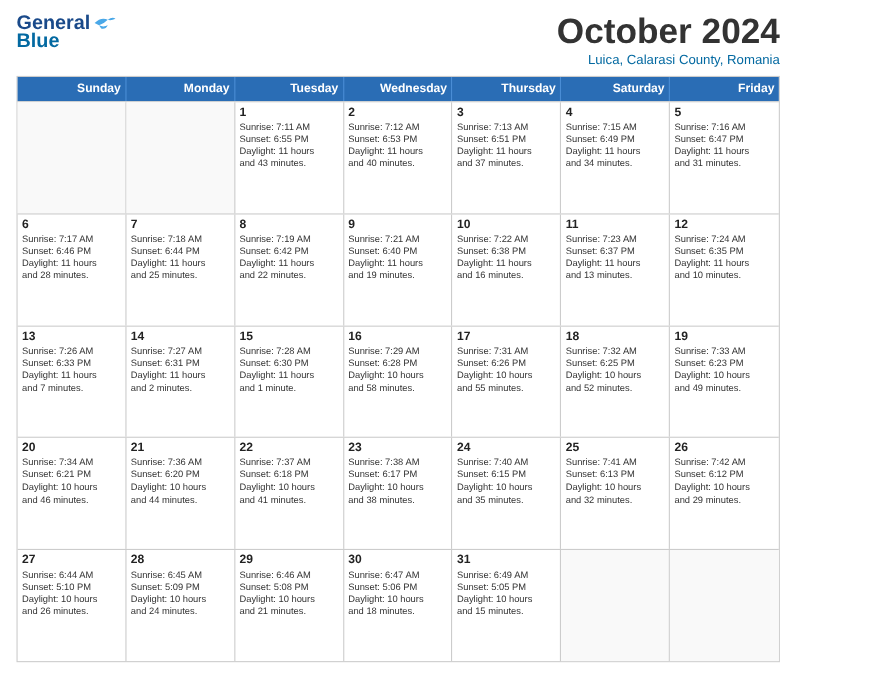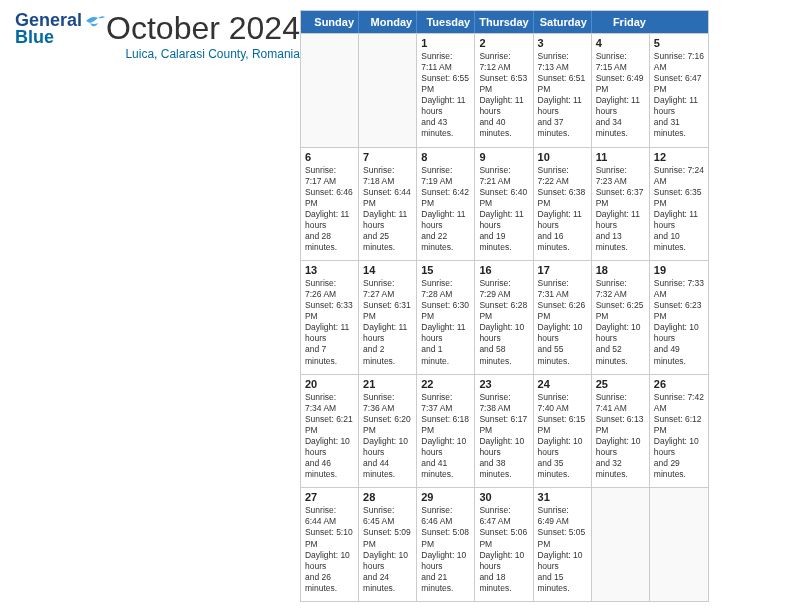--- a/index.html
+++ b/index.html
@@ -8,38 +8,39 @@
       height: 612px;
       font-family: Arial, sans-serif;
       background: #fff;
       overflow: hidden;
     }
     .page {
       width: 724px;
       height: 612px;
       padding: 10px 15px 10px 15px;
       display: flex;
+      flex-direction: column;
     }
     .header {
       display: flex;
       justify-content: space-between;
       align-items: flex-start;
       margin-bottom: 8px;
     }
     .logo {
       display: flex;
       flex-direction: column;
       align-items: flex-start;
     }
     .title-section {
       text-align: right;
     }
     .month-title {
       font-size: 32px;
-      font-weight: normal;
+      font-weight: bold;
       color: #333;
     }
     .subtitle {
       font-size: 12px;
       color: #0369a1;
     }
     .calendar {
       flex: 1;
       display: flex;
       flex-direction: column;
@@ -118,20 +119,21 @@
       <div class="month-title">October 2024</div>
       <div class="subtitle">Luica, Calarasi County, Romania</div>
     </div>
   </div>
 
   <div class="calendar">
     <div class="cal-header">
     <div class="cal-header-cell">Sunday</div>
         <div class="cal-header-cell">Monday</div>
         <div class="cal-header-cell">Tuesday</div>
+        <div class="cal-header-cell">Wednesday</div>
         <div class="cal-header-cell">Thursday</div>
         <div class="cal-header-cell">Saturday</div>
         <div class="cal-header-cell">Friday</div>
       </div>
     <div class="cal-body">
     <div class="cal-row">
           <div class="cal-cell empty"></div>
           <div class="cal-cell empty"></div>
           <div class="cal-cell">
             <div class="day-num">1</div>

